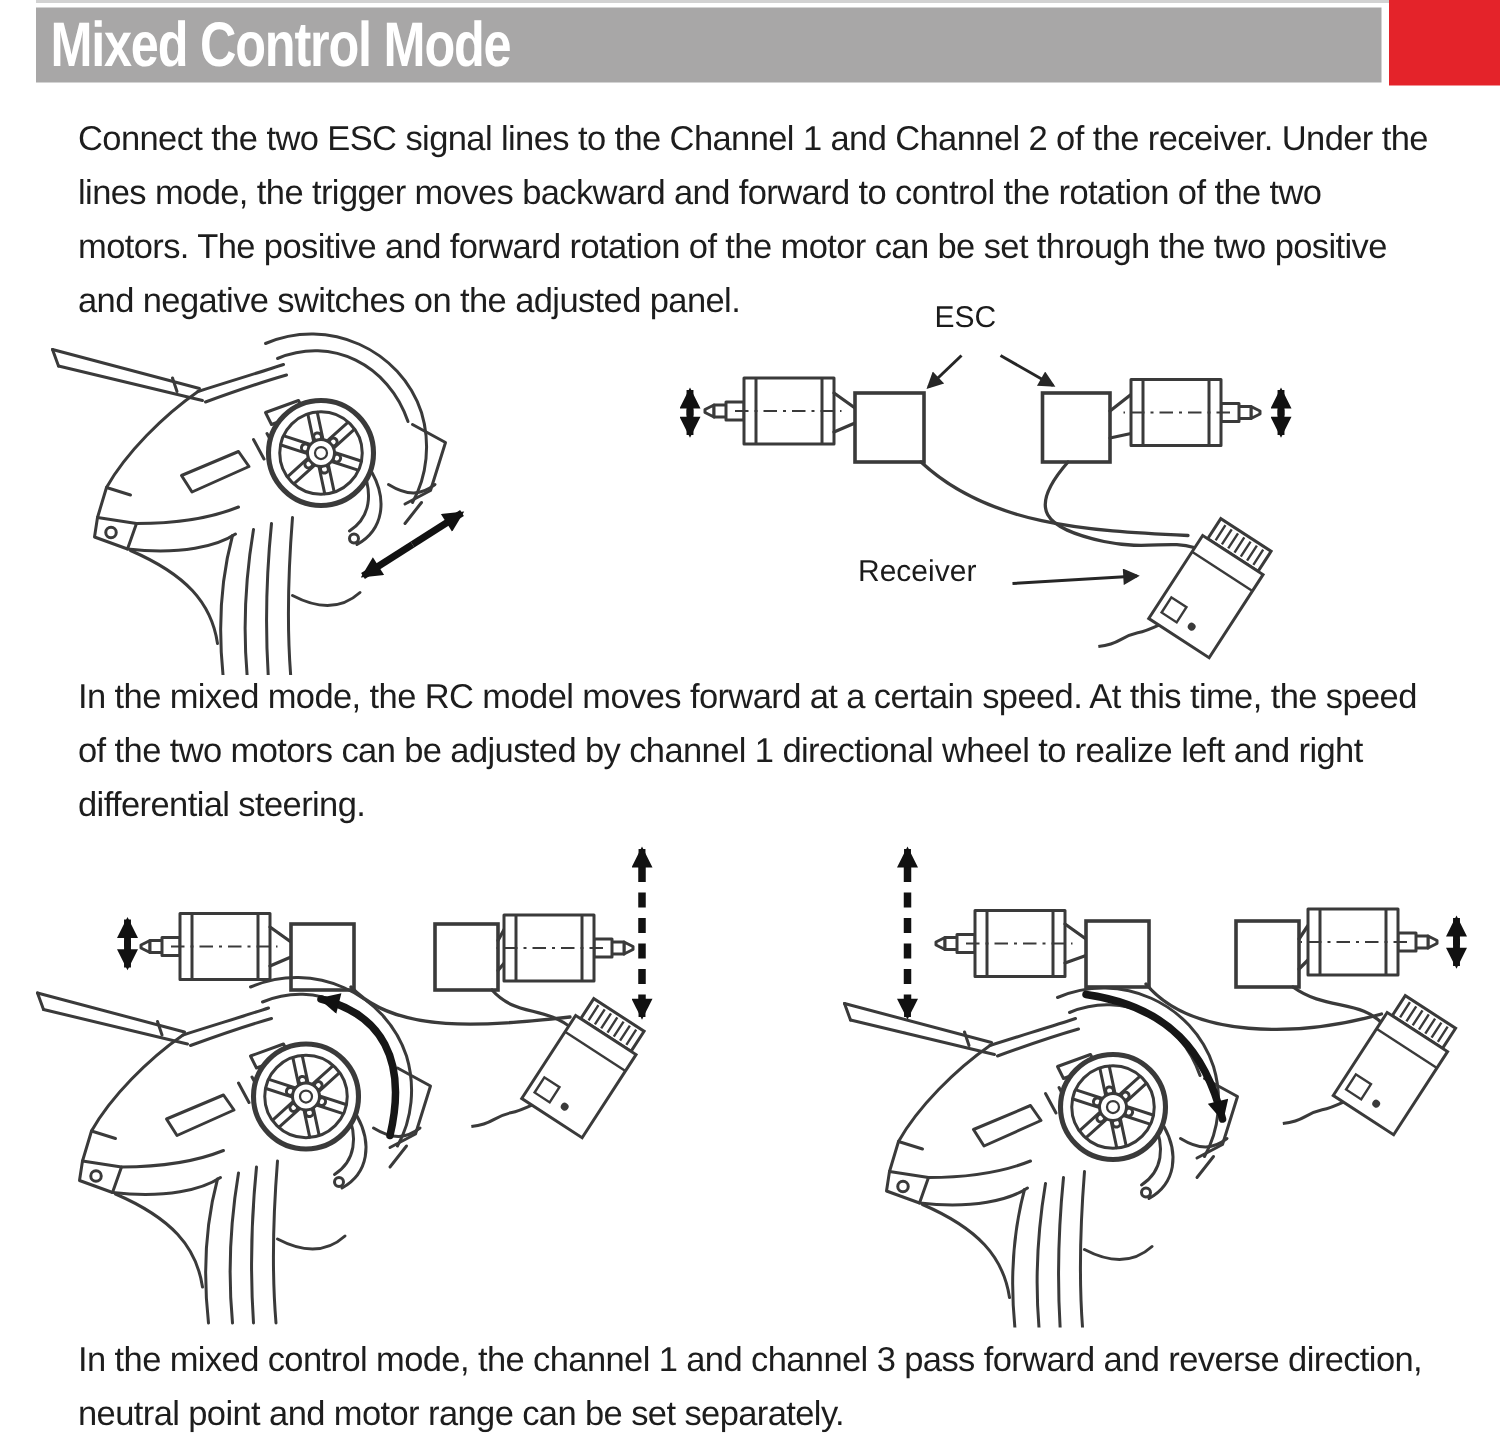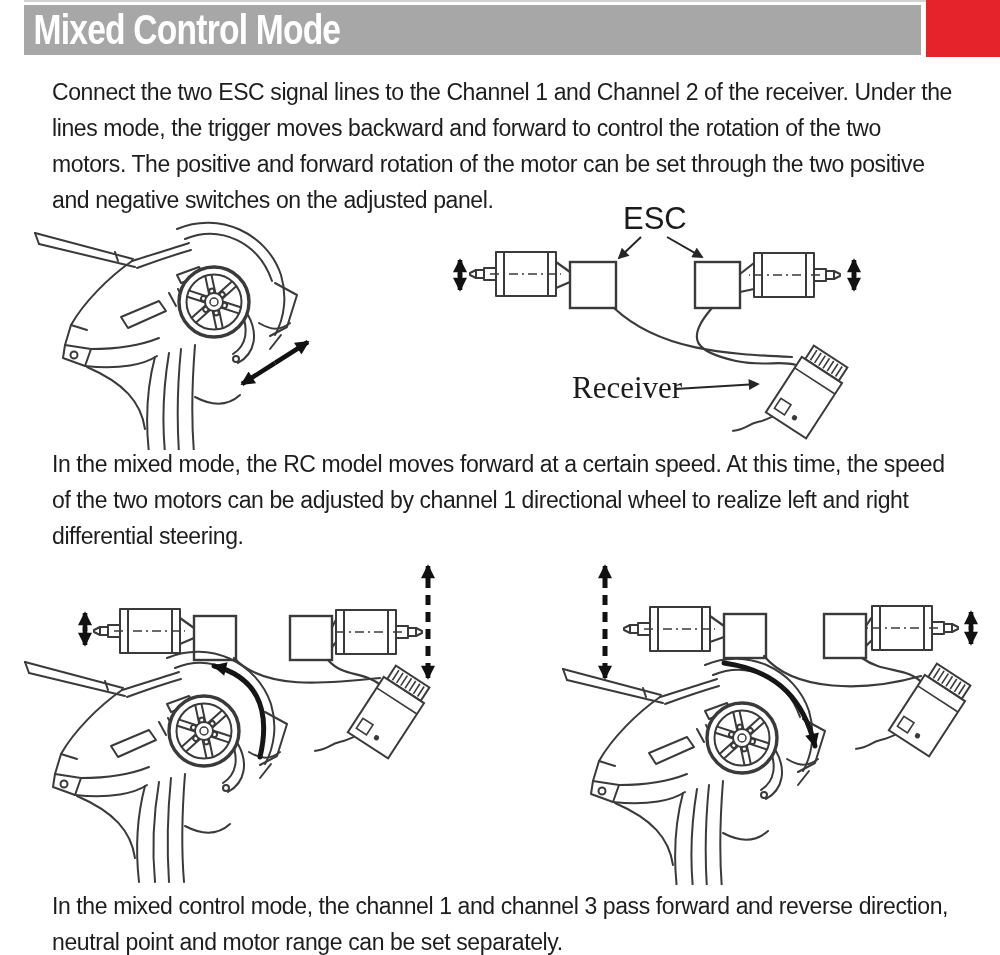--- a/index.html
+++ b/index.html
@@ -10,23 +10,23 @@
               display:flex;align-items:center;}
   .header-title{color:#fff;font-size:42px;font-weight:bold;letter-spacing:-1px;
                 padding-left:12px;white-space:nowrap;transform:scaleX(.8);transform-origin:left center;}
   .header-red{position:absolute;left:902px;top:0;width:98px;height:57px;background:#e4232a;}
   .para{position:absolute;left:28px;width:975px;font-size:23px;line-height:36px;
         letter-spacing:-0.4px;color:#1d1d1d;}
   .para .pline{white-space:nowrap;}
   #p1{top:74px;}
   #p2{top:446px;}
   #p3{top:888px;}
-  .dlabel{position:absolute;font-size:31px;color:#1b1b1b;letter-spacing:0;}
+  .dlabel{position:absolute;font-size:20px;color:#1b1b1b;letter-spacing:0;}
   #lbl-esc{left:599px;top:201px;}
-  #lbl-receiver{left:548px;top:370px;font-family:Liberation Serif, serif;}
+  #lbl-receiver{left:548px;top:370px;}
   svg.diagram{position:absolute;left:0;}
   #svg-top{top:200px;}
   #svg-mid{top:548px;}
   .ln{stroke:#3a3a3a;fill:none;stroke-width:2;stroke-linecap:round;stroke-linejoin:round;}
   .wire{stroke:#3a3a3a;fill:none;stroke-width:2.2;stroke-linecap:round;}
   .arr{stroke:#111;fill:none;stroke-width:4.6;stroke-linecap:butt;}
   .arrdash{stroke:#111;fill:none;stroke-width:5;stroke-dasharray:10 7;}
   .curve{stroke:#161616;fill:none;stroke-width:5;stroke-linecap:round;}
   .lblarr{stroke:#262626;fill:none;stroke-width:2;}
 </style>

